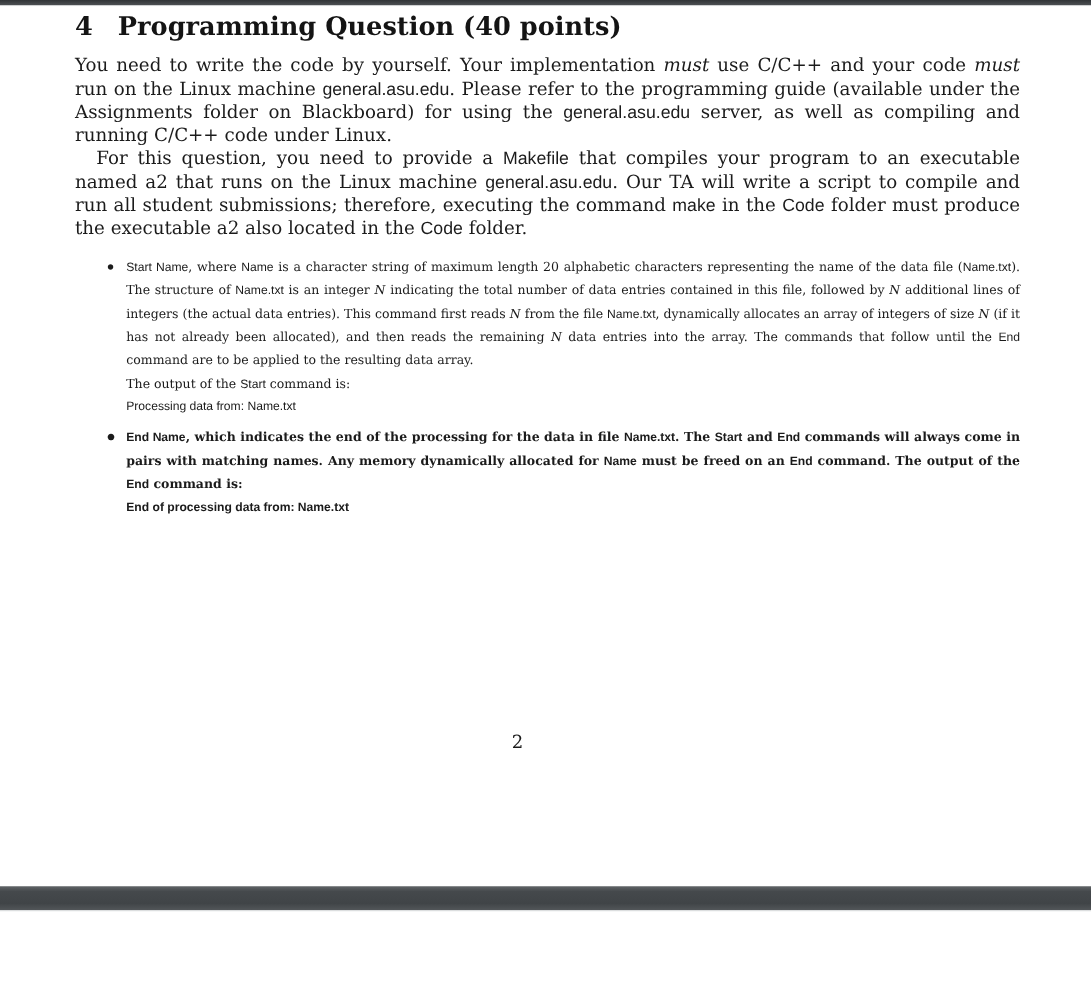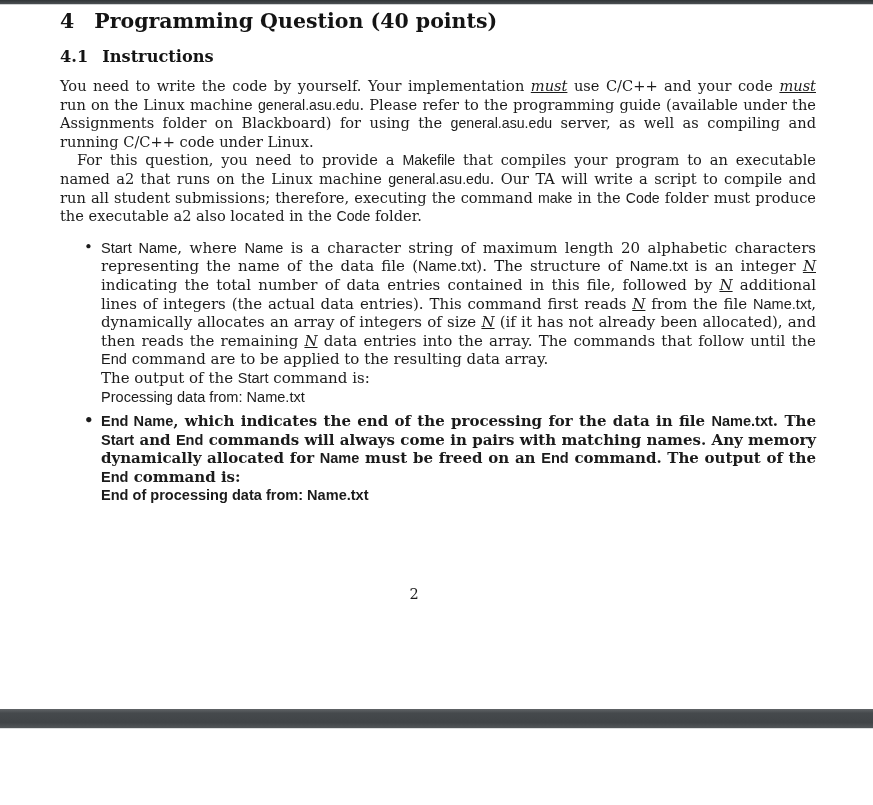--- a/index.html
+++ b/index.html
@@ -43,32 +43,32 @@
     text-justify: inter-word;
   }
   p.after-heading { margin-top: 12px; }
   p.indent { text-indent: 17px; }
   ul.bullets {
     margin: 13px 0 0 0; padding: 0 0 0 41px;
     list-style: none;
   }
   ul.bullets li {
     position: relative;
-    font-size: 15px; line-height: 18.6px;
+    font-size: 10px; line-height: 18.6px;
     text-align: justify;
     text-justify: inter-word;
   }
   ul.bullets li + li { margin-top: 6px; font-weight: bold; }
   ul.bullets li::before {
     content: "\2022";
     position: absolute; left: -17px; top: -1px;
     font-size: 15px;
   }
   .run-sf { font-family: "Liberation Sans", sans-serif; font-size: 0.97em; }
-  .run-it { font-style: italic; text-decoration: underline; }
+  .run-it { font-style: italic; }
   .page-number {
     position: absolute; top: 581px; left: 0; width: 828px;
     text-align: center;
     font-size: 14.5px; color: #1b1b1b;
   }
   .bottom-bar {
     position: absolute; top: 709px; left: 0; width: 873px; height: 19px;
     background: linear-gradient(180deg, #606467 0%, #45494c 22%, #404447 72%, #525659 100%);
     border-bottom: 1px solid #dcdedf;
   }
@@ -77,21 +77,20 @@
 <body>
 
 <div class="top-edge-bar"></div>
 
 <div class="doc-page">
   <div class="content">
     <h1 class="h1">
       <span class="h-num">4</span><span>Programming Question (40 points)</span>
     </h1>
     <div id="doc-body">
-        <h2 class="h2"><span class="h-num">4.1</span><span>Instructions</span></h2>
         <p class="body-par after-heading"><span>You need to write the code by yourself. Your implementation </span><span class="run-it">must</span><span> use C/C++ and your code </span><span class="run-it">must</span><span> run on the Linux machine </span><span class="run-sf">general.asu.edu</span><span>. Please refer to the programming guide (available under the Assignments folder on Blackboard) for using the </span><span class="run-sf">general.asu.edu</span><span> server, as well as compiling and running C/C++ code under Linux.</span></p>
         <p class="body-par indent"><span>For this question, you need to provide a </span><span class="run-sf">Makefile</span><span> that compiles your program to an executable named a2 that runs on the Linux machine </span><span class="run-sf">general.asu.edu</span><span>. Our TA will write a script to compile and run all student submissions; therefore, executing the command </span><span class="run-sf">make</span><span> in the </span><span class="run-sf">Code</span><span> folder must produce the executable a2 also located in the </span><span class="run-sf">Code</span><span> folder.</span></p>
         <ul class="bullets">
           <li><span class="run-sf">Start Name</span><span>, where </span><span class="run-sf">Name</span><span> is a character string of maximum length 20 alphabetic characters representing the name of the data file (</span><span class="run-sf">Name.txt</span><span>). The structure of </span><span class="run-sf">Name.txt</span><span> is an integer </span><span class="run-it">N</span><span> indicating the total number of data entries contained in this file, followed by </span><span class="run-it">N</span><span> additional lines of integers (the actual data entries). This command first reads </span><span class="run-it">N</span><span> from the file </span><span class="run-sf">Name.txt</span><span>, dynamically allocates an array of integers of size </span><span class="run-it">N</span><span> (if it has not already been allocated), and then reads the remaining </span><span class="run-it">N</span><span> data entries into the array. The commands that follow until the </span><span class="run-sf">End</span><span> command are to be applied to the resulting data array.</span><br><span>The output of the </span><span class="run-sf">Start</span><span> command is:</span><br><span class="run-sf">Processing data from: Name.txt</span></li>
           <li><span class="run-sf">End Name</span><span>, which indicates the end of the processing for the data in file </span><span class="run-sf">Name.txt</span><span>. The </span><span class="run-sf">Start</span><span> and </span><span class="run-sf">End</span><span> commands will always come in pairs with matching names. Any memory dynamically allocated for </span><span class="run-sf">Name</span><span> must be freed on an </span><span class="run-sf">End</span><span> command. The output of the </span><span class="run-sf">End</span><span> command is:</span><br><span class="run-sf">End of processing data from: Name.txt</span></li>
         </ul>
       </div>
   </div>
   <div class="page-number">2</div>
 </div>

